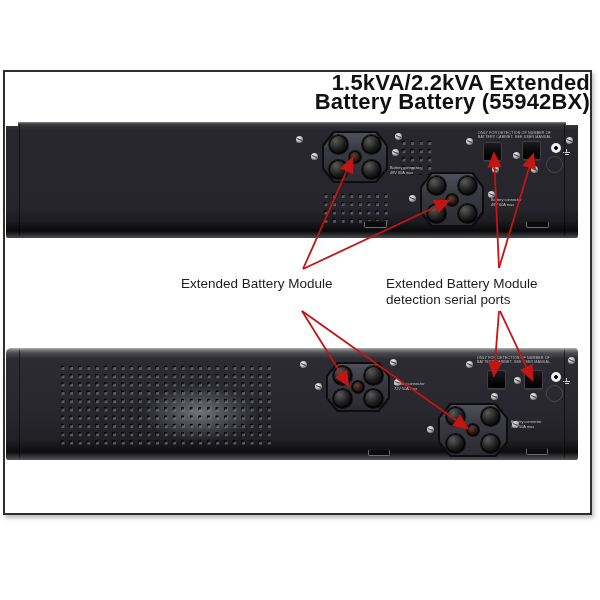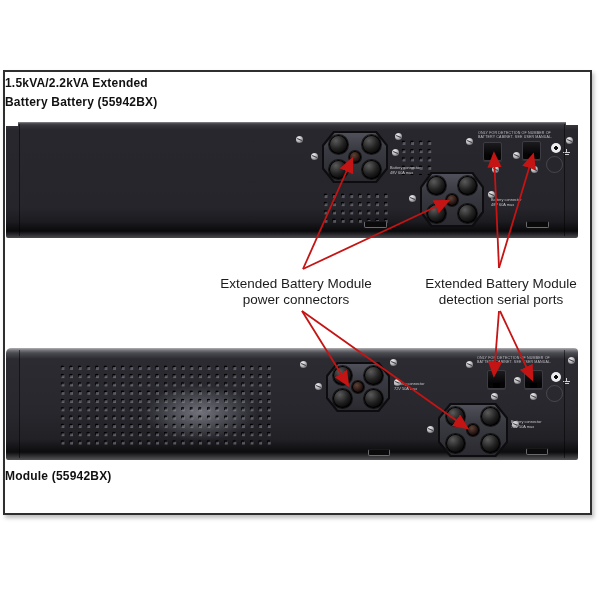--- a/index.html
+++ b/index.html
@@ -5,27 +5,27 @@
   html,body{margin:0;padding:0;background:#fff;}
   .canvas{position:relative;width:600px;height:600px;background:#fff;overflow:hidden;
           font-family:"Liberation Sans",sans-serif;}
 
   
   .frame{position:absolute;left:3px;top:70px;width:585px;height:441px;
          border:2px solid var(--frame-border,#2f2f2f);background:#fff;
          box-shadow:2px 3px 4px rgba(0,0,0,.25);}
 
   
-  .title{position:absolute;left:5px;width:585px;text-align:left;font-weight:bold;
-         font-size:12px;line-height:18.5px;color:var(--title-color,#111);letter-spacing:.2px;}
+  .title{position:absolute;left:5px;width:585px;text-align:right;font-weight:bold;
+         font-size:22px;line-height:18.5px;color:var(--title-color,#111);letter-spacing:.2px;}
   .title1{top:74px}
   .title2{top:467px}
 
   
-  .callout{position:absolute;width:230px;text-align:center;font-size:13.5px;line-height:15.5px;
+  .callout{position:absolute;width:230px;font-size:13.5px;line-height:15.5px;
            color:var(--label-color,#1c1c1c);}
   .callout-power{left:181px;top:276px}
   .callout-serial{left:386px;top:276px}
 
   
   .device{position:absolute;left:6px;width:572px;}
   .device1{top:122px;height:116px;border-radius:2px;
     background:linear-gradient(180deg,#9a9a9a 0,#55555c 1px,#36363c 3px,#27272d 8px,
                #25252b 74%,#1b1b20 86%,#0a0a0c 94%,#4a4a50 100%);}
   .device2{top:348px;height:112px;border-radius:5px 4px 2px 2px;
@@ -171,21 +171,20 @@
     <div class="roundconn" style="left:545px;top:21px"></div>
     <div class="ground-icon" style="left:557px;top:27px"></div>
     <div class="faint-circle" style="left:540px;top:34px"></div>
 
     <div class="slot" style="left:358px;top:99px;width:21px"></div>
     <div class="slot" style="left:520px;top:99px;width:21px"></div>
   </div>
 
   <div class="callout callout-power">
     <div>Extended Battery Module</div>
-    <div>power connectors</div>
   </div>
   <div class="callout callout-serial">
     <div>Extended Battery Module</div>
     <div>detection serial ports</div>
   </div>
 
   <div class="device device2">
 
     <div class="lightpatch" style="left:138px;top:38px;width:112px;height:54px"></div>
     <div class="dots" style="left:52px;top:15px;width:215px;height:84px"></div>
@@ -238,21 +237,20 @@
     <div class="screw" style="left:524px;top:45px"></div>
     <div class="roundconn" style="left:545px;top:24px"></div>
     <div class="ground-icon" style="left:557px;top:30px"></div>
     <div class="faint-circle" style="left:540px;top:37px"></div>
 
     <div class="slot" style="left:362px;top:101px;width:20px"></div>
     <div class="slot" style="left:520px;top:100px;width:20px"></div>
   </div>
 
   <div class="title title2">
-    <div>Module (55942BX)</div>
   </div>
 
   <svg class="arrows" width="600" height="600" viewBox="0 0 600 600">
     <defs>
       <marker id="ah" markerWidth="9" markerHeight="8" refX="7.5" refY="4" orient="auto">
         <path class="ahead" d="M0,0 L9,4 L0,8 Z"></path>
       </marker>
     </defs>
     <line class="aline" x1="303" y1="269" x2="352" y2="159" marker-end="url(#ah)"></line>
     <line class="aline" x1="303" y1="269" x2="448" y2="201" marker-end="url(#ah)"></line>

